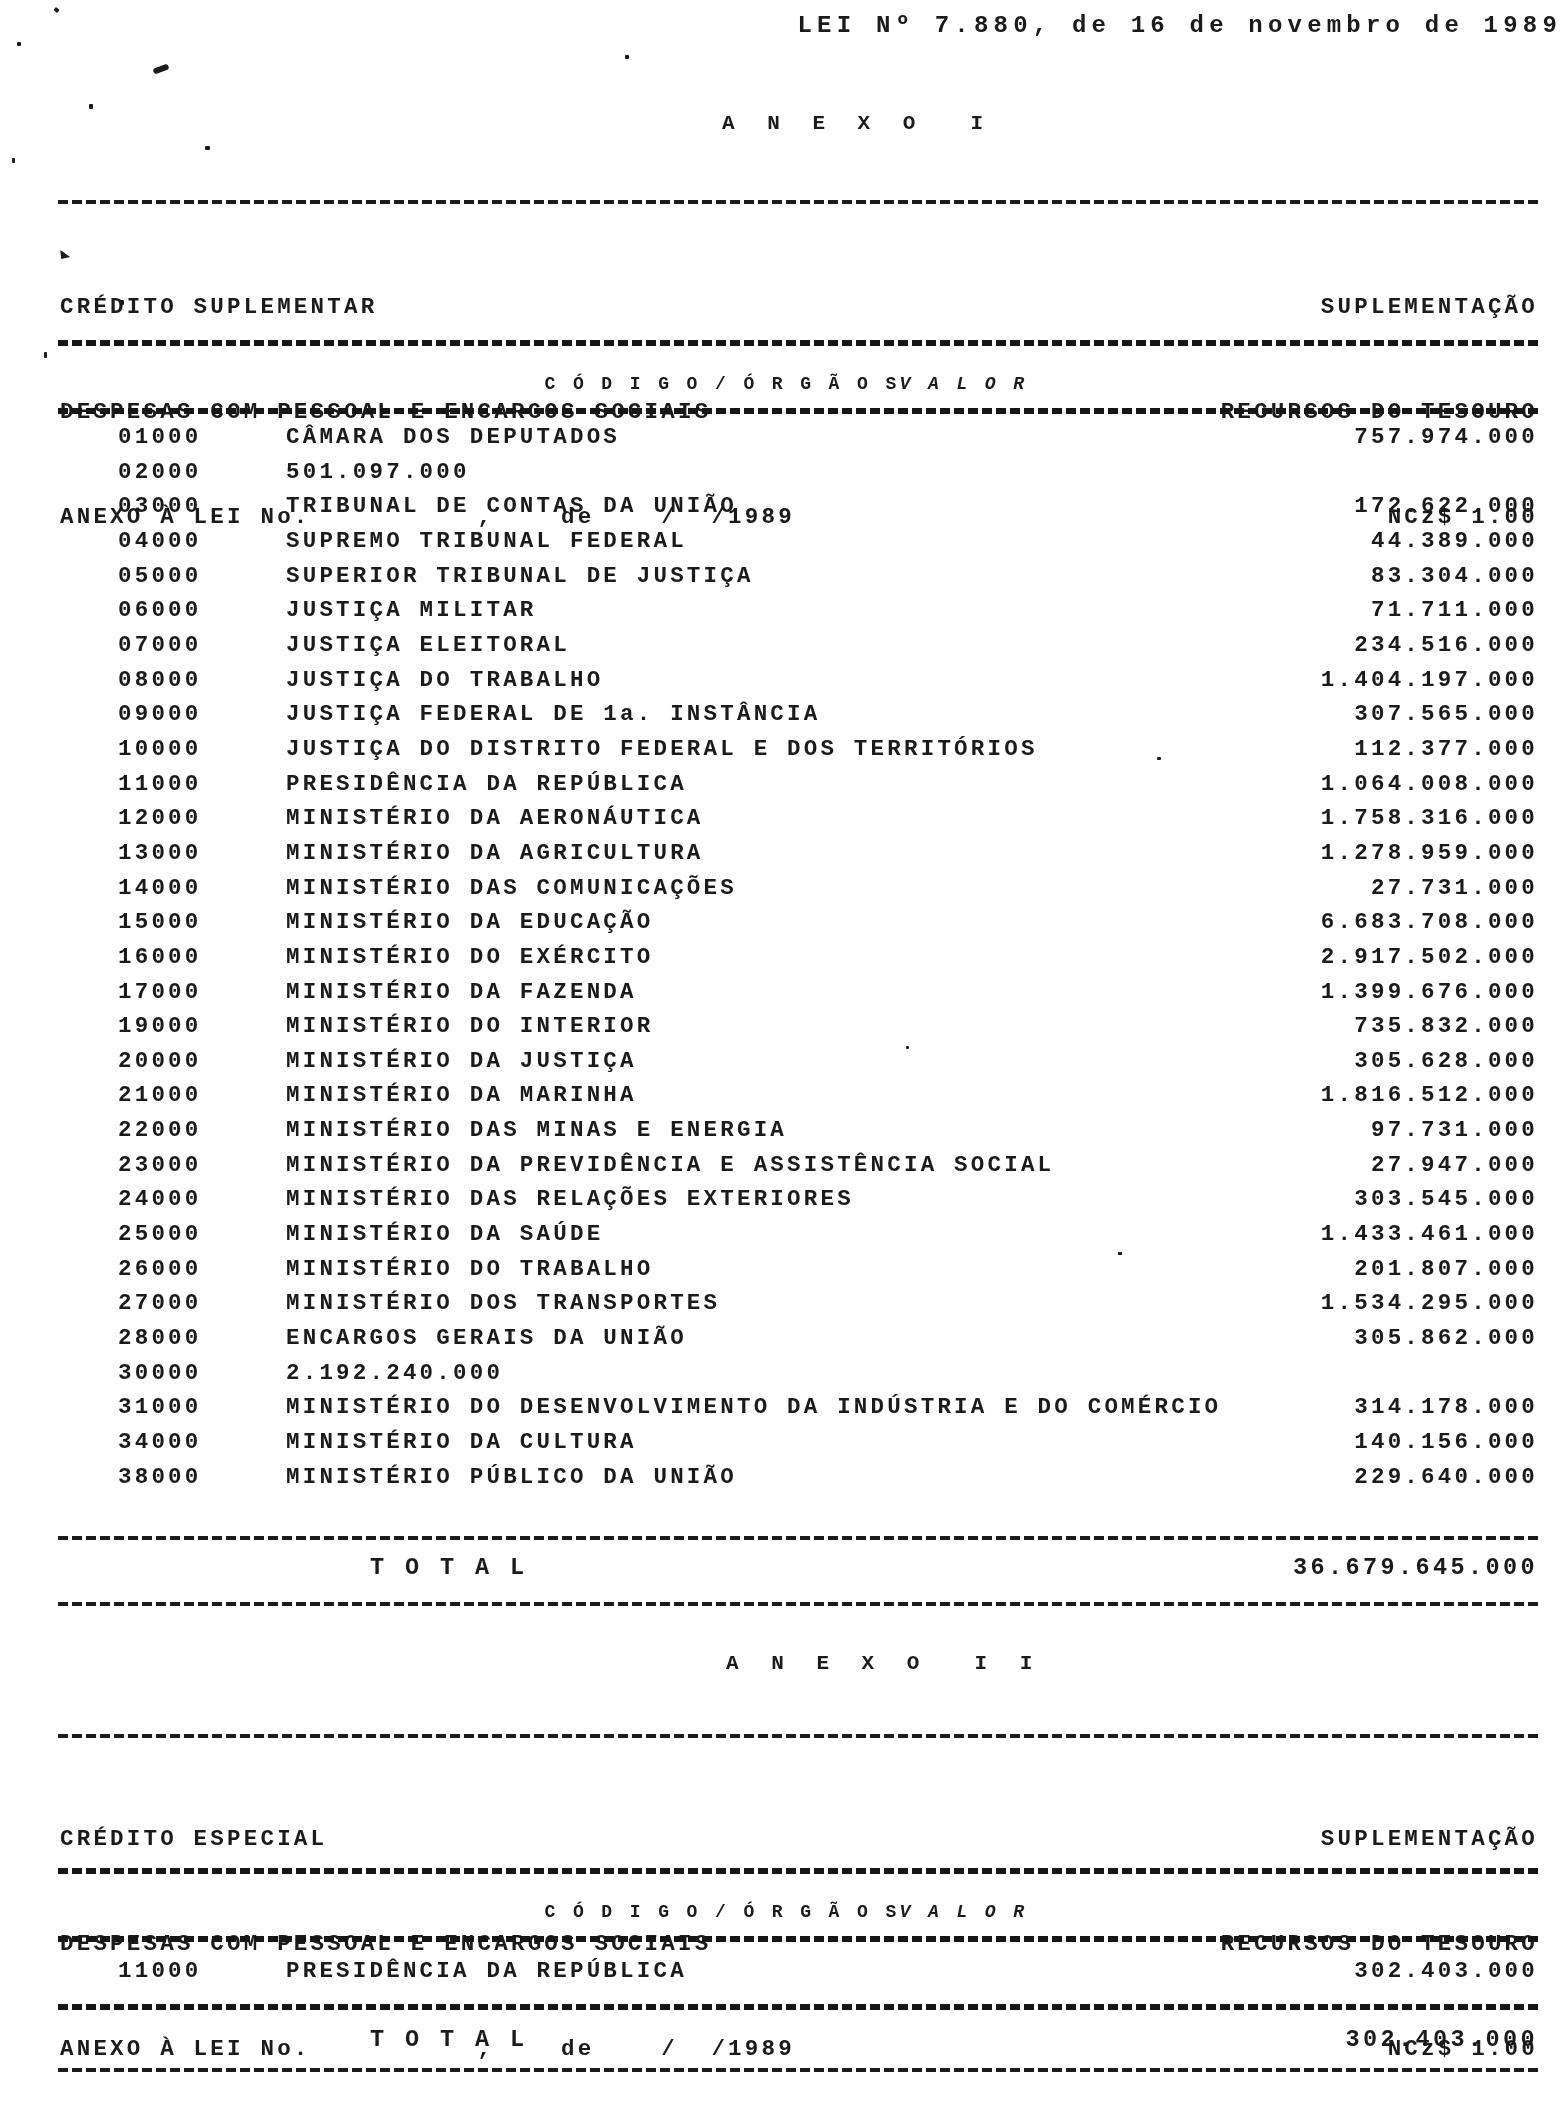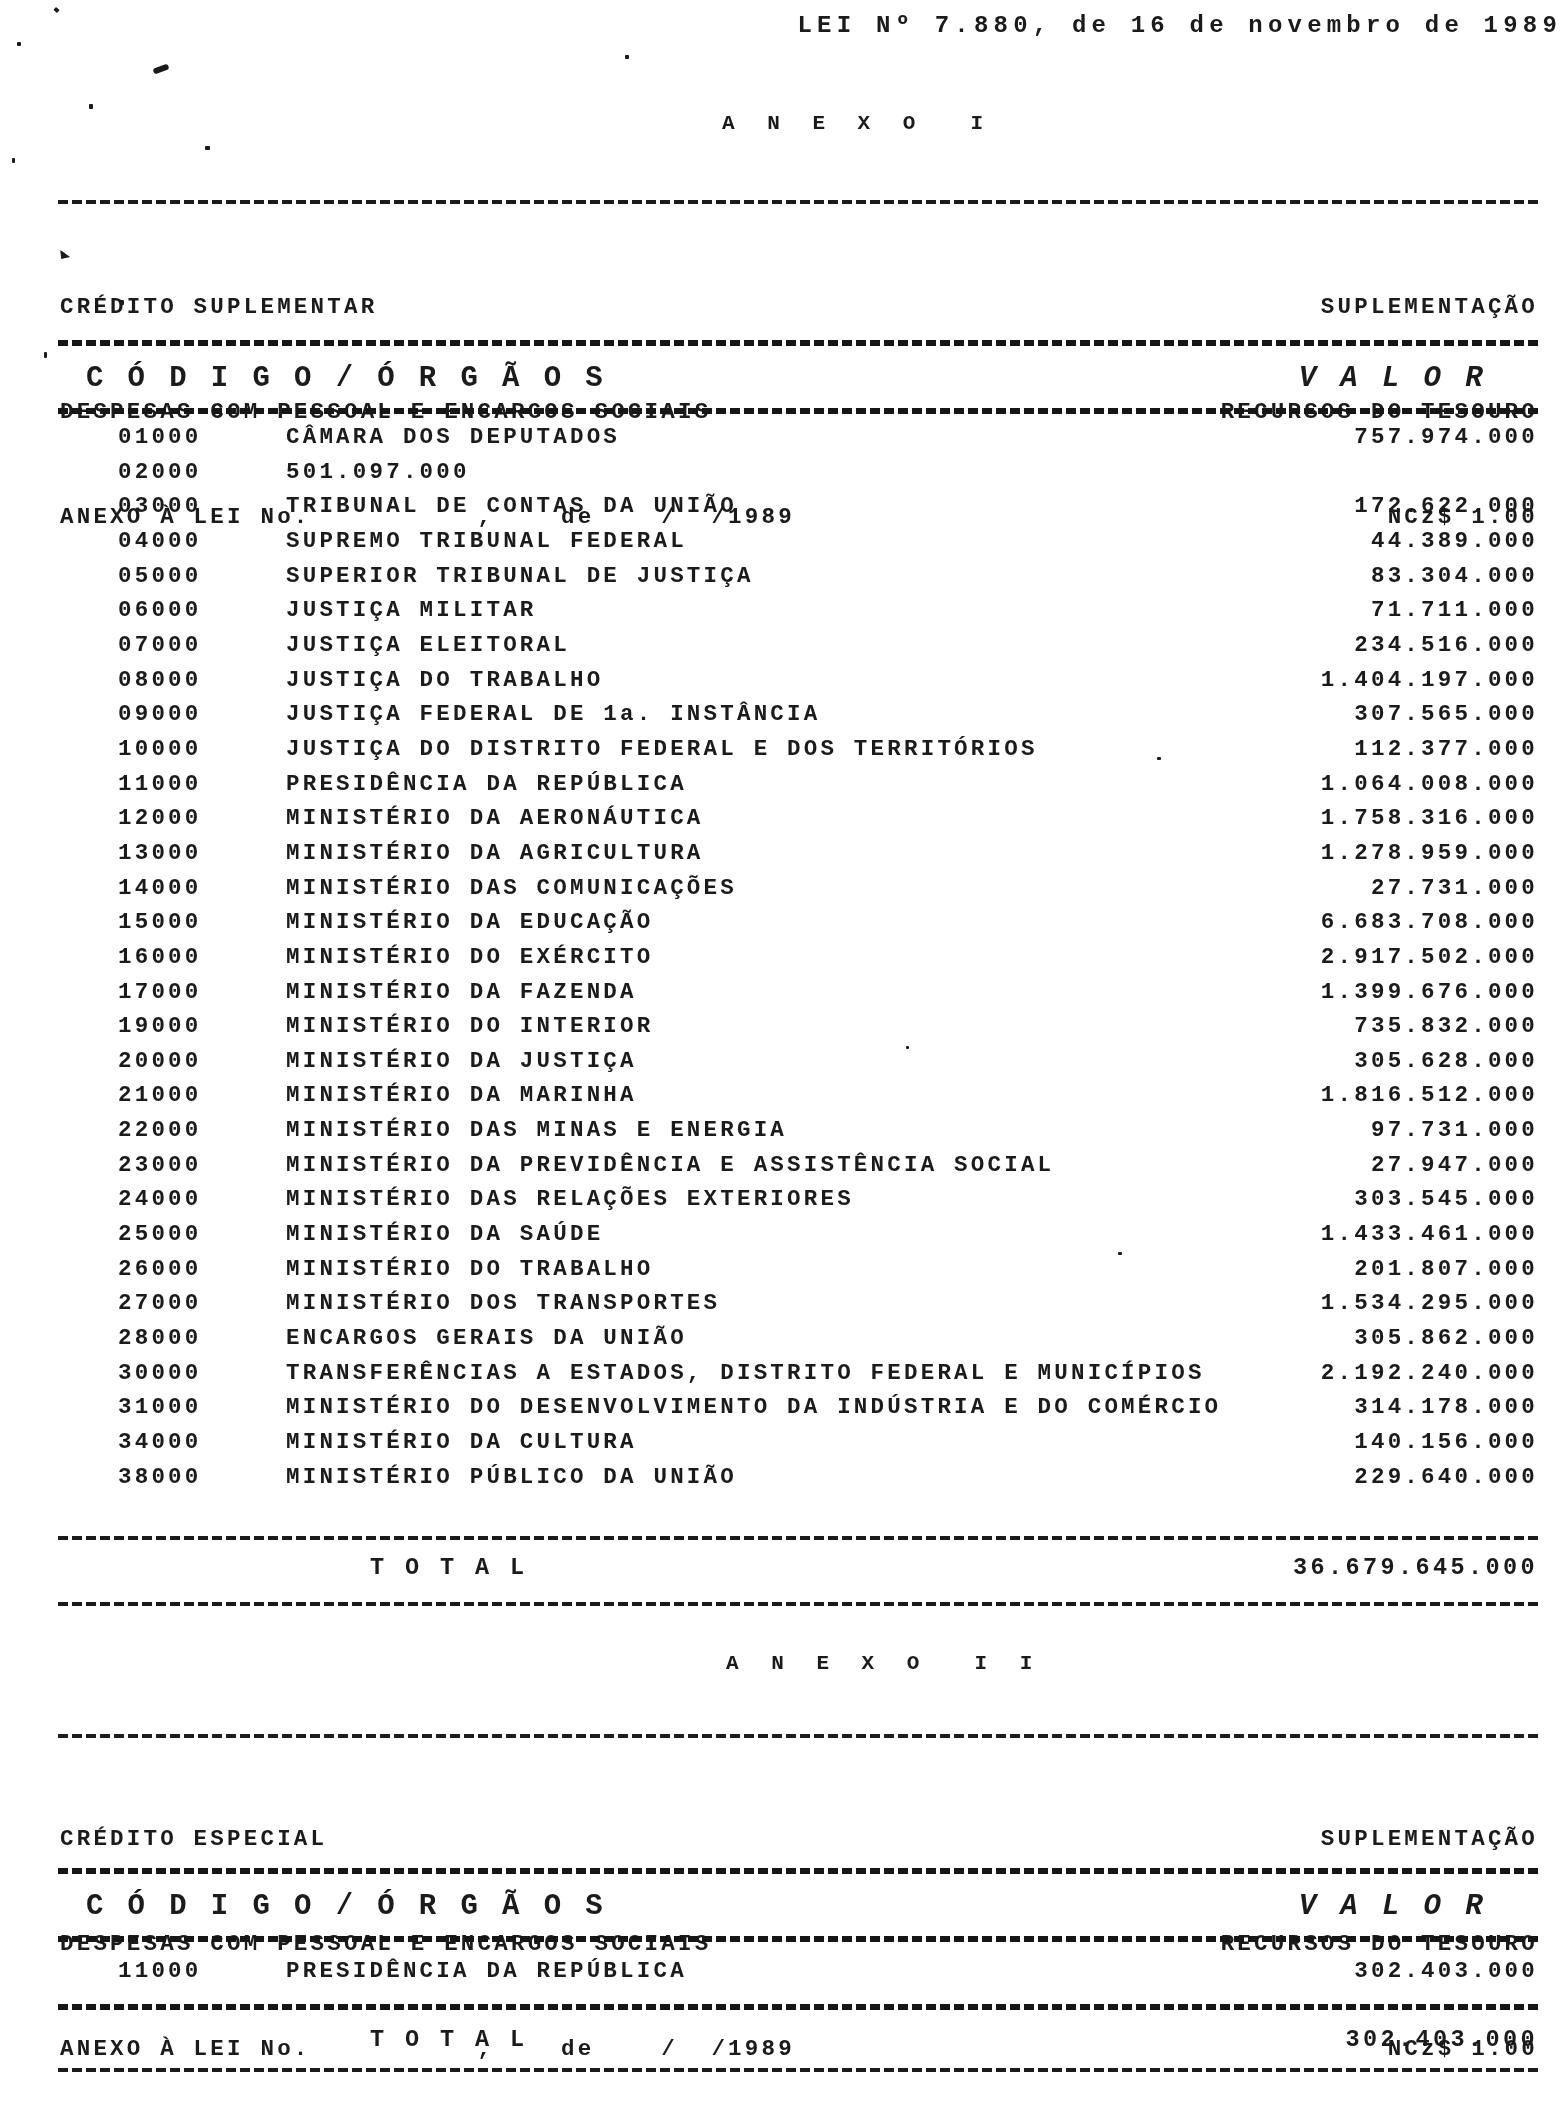--- a/index.html
+++ b/index.html
@@ -21,22 +21,22 @@
   .rule{
     left:58px;width:1482px;
     background:repeating-linear-gradient(90deg,#1b1b1b 0 10px,rgba(0,0,0,0) 10px 14px);
   }
   .r4{height:4px;}
   .r6{height:6px;background:
       repeating-linear-gradient(90deg,#161616 0 10px,rgba(0,0,0,0) 10px 14px);}
   .meta{top:0;font-size:22.5px;letter-spacing:3.2px;line-height:35px;}
   .meta-left{left:60px;text-align:left;white-space:pre;}
   .meta-right{right:24px;text-align:right;white-space:pre;}
-  .colhdr{left:58px;width:1484px;display:flex;justify-content:space-between;
-    font-size:29px;letter-spacing:3.4px;white-space:pre;}
+  .colhdr{left:58px;width:1484px;display:flex;justify-content:center;
+    font-size:18px;letter-spacing:3.4px;white-space:pre;margin-top:12px;}
   .colhdr .c-left{margin-left:28px;}
   .colhdr .c-right{margin-right:56px;font-style:italic;}
   .rows{left:58px;width:1484px;}
   .row{display:flex;height:34.66px;align-items:flex-start;
     font-size:22.5px;letter-spacing:3.2px;white-space:pre;}
   .row .code{margin-left:60px;width:168px;flex:0 0 auto;}
   .row .name{flex:1 1 auto;overflow:hidden;}
   .row .value{flex:0 0 auto;text-align:right;padding-right:4px;}
   .total-line{left:58px;width:1484px;display:flex;justify-content:space-between;
     font-size:23.5px;letter-spacing:3.4px;white-space:pre;}
@@ -220,21 +220,20 @@
       <span class="name">MINISTÉRIO DOS TRANSPORTES</span>
       <span class="value">1.534.295.000</span>
     </div>
       <div class="row">
       <span class="code">28000</span>
       <span class="name">ENCARGOS GERAIS DA UNIÃO</span>
       <span class="value">305.862.000</span>
     </div>
       <div class="row">
       <span class="code">30000</span>
-      <span class="name">TRANSFERÊNCIAS A ESTADOS, DISTRITO FEDERAL E MUNICÍPIOS</span>
       <span class="value">2.192.240.000</span>
     </div>
       <div class="row">
       <span class="code">31000</span>
       <span class="name">MINISTÉRIO DO DESENVOLVIMENTO DA INDÚSTRIA E DO COMÉRCIO</span>
       <span class="value">314.178.000</span>
     </div>
       <div class="row">
       <span class="code">34000</span>
       <span class="name">MINISTÉRIO DA CULTURA</span>

